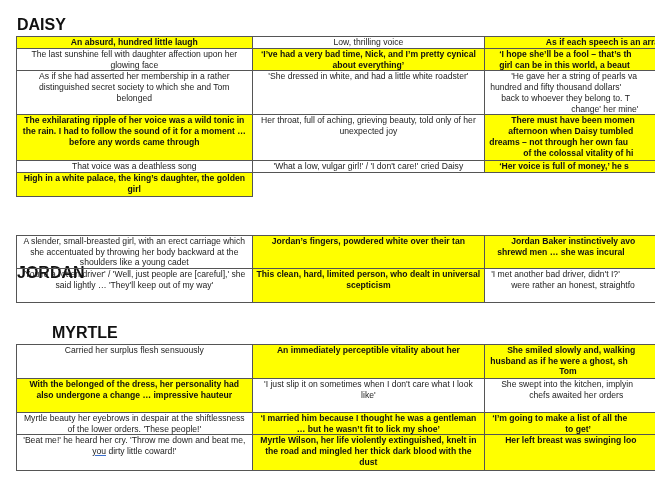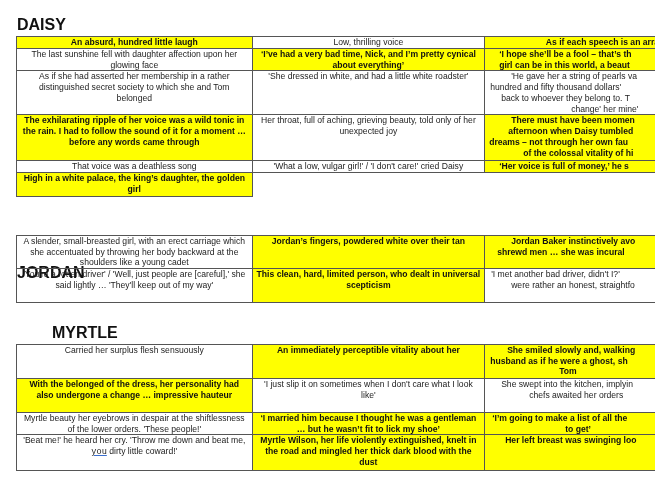--- a/index.html
+++ b/index.html
@@ -6,21 +6,21 @@
   body { width:655px; height:491px; overflow:hidden; position:relative;
          font-family:"Liberation Sans", sans-serif; color:#222; }
   .section-title { position:absolute; left:17px; font-size:16px; font-weight:bold; color:#111; }
   table { position:absolute; left:16px; border-collapse:collapse; table-layout:fixed; width:720px; }
   td { border:1px solid #555; font-size:8.6px; line-height:10.7px; text-align:center;
        vertical-align:top; padding:0 4px; overflow:hidden; }
   td.hl { background:#ffff00; font-weight:bold; color:#111; }
   td.empty { background:#ffffff; border:none; }
   td.emptyl { background:#ffffff; border-top:1px solid #555; border-left:1px solid #555; border-bottom:none; border-right:none; }
   .col1 { width:232px; } .col2 { width:229px; } .col3 { width:247px; }
-  .u { text-decoration:underline; text-decoration-color:#3a6fd0;font-family:Liberation Mono, monospace; }
+  .u { text-decoration:underline; text-decoration-color:#3a6fd0; }
 </style>
 </head>
 <body>
 
 <div class="section-title" style="top:16px;">DAISY</div>
 <table style="top:36px;">
   <colgroup>
       <col class="col1">
       <col class="col2">
       <col class="col3">

